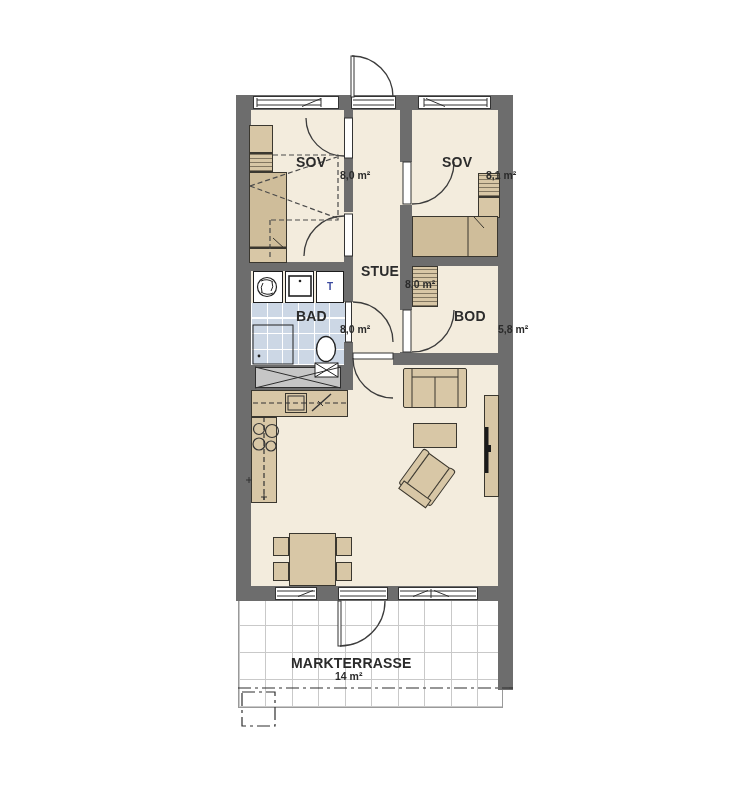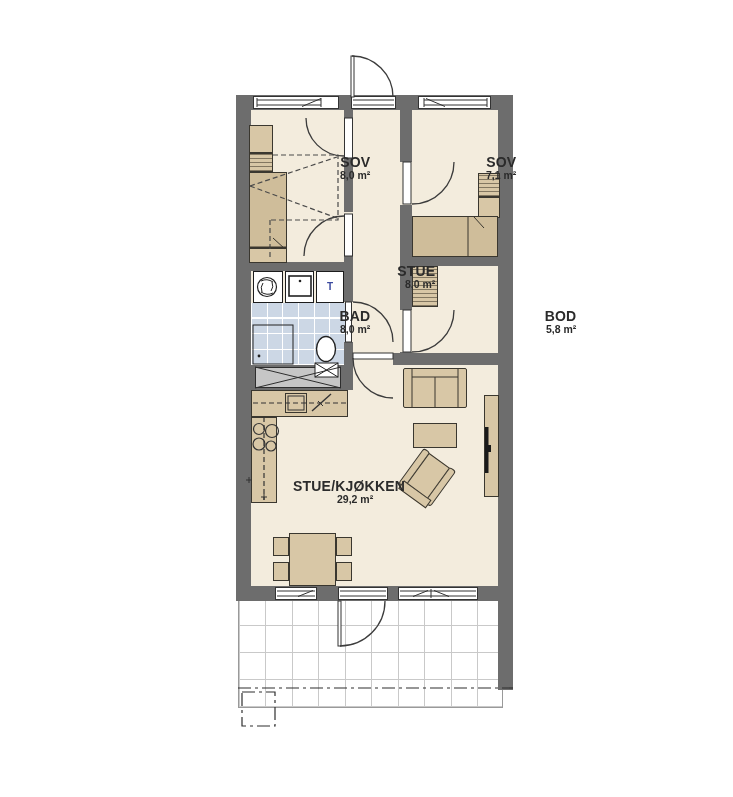--- a/index.html
+++ b/index.html
@@ -13,21 +13,21 @@
   .terrace{position:absolute;background:#fff;border:1px solid #9a9a9a;box-sizing:border-box;
          background-image:repeating-linear-gradient(0deg,var(--terrace_line,#c9c9c9) 0 1px,transparent 1px 27px),
                           repeating-linear-gradient(90deg,var(--terrace_line,#c9c9c9) 0 1px,transparent 1px 26.5px);}
   .win{position:absolute;background:#fff;border:1px solid #333;box-sizing:border-box;}
   .fur{position:absolute;background:var(--furniture,#d8c7a6);border:1px solid var(--outline,#3a372f);box-sizing:border-box;}
   .fur.dark{background:var(--furniture_dark,#cfbd9a);}
   .hatch{background-image:repeating-linear-gradient(0deg,rgba(60,53,40,.55) 0 1px,transparent 1px 4px);}
   .fixt{position:absolute;background:#fff;border:1.5px solid #1c1c1c;box-sizing:border-box;}
   .closet{position:absolute;background:#c6c6c6;border:1px solid #2e2e2e;box-sizing:border-box;}
   .lbl{position:absolute;color:#2b2b2b;white-space:nowrap;}
-  .lbl .nm{font-size:14px;font-weight:700;letter-spacing:.2px;line-height:14px;text-align:right;}
+  .lbl .nm{font-size:14px;font-weight:700;letter-spacing:.2px;line-height:14px;}
   .lbl .ar{font-size:10.5px;font-weight:700;line-height:13px;padding-left:44px;}
   .tlabel{position:absolute;font-size:10px;font-weight:700;color:#3b4a9f;text-align:center;}
   svg.overlay{position:absolute;left:0;top:0;pointer-events:none;}
   .armchair{position:absolute;transform:rotate(36deg);transform-origin:center;}
   .armchair .part{position:absolute;background:var(--furniture,#d8c7a6);border:1px solid var(--outline,#3a372f);box-sizing:border-box;}
 </style>
 </head>
 <body>
 
 <div id="plan">
@@ -181,32 +181,32 @@
       <rect x="242" y="692" width="33" height="34"></rect>
     </g>
   </svg>
 
   <div class="lbl" style="left:296px;top:155px;">
     <div class="nm">SOV</div>
     <div class="ar">8,0 m²</div>
   </div>
   <div class="lbl" style="left:442px;top:155px;">
     <div class="nm">SOV</div>
-    <div class="ar">7,1 m²</div>
+    <div class="ar">8,1 m²</div>
   </div>
   <div class="lbl" style="left:361px;top:264px;">
     <div class="nm">STUE</div>
     <div class="ar">8,0 m²</div>
   </div>
   <div class="lbl" style="left:296px;top:309px;">
     <div class="nm">BAD</div>
     <div class="ar">8,0 m²</div>
   </div>
-  <div class="lbl" style="left:454px;top:309px;margin-left:48px;">
+  <div class="lbl" style="left:454px;top:309px;">
     <div class="nm">BOD</div>
     <div class="ar">5,8 m²</div>
   </div>
-  <div class="lbl" style="left:293px;top:479px;">
-    <div class="nm">STUE/KJØKKEN</div>
-    <div class="ar">29,2 m²</div>
+  <div class="lbl" style="left:291px;top:656px;">
+    <div class="nm">MARKTERRASSE</div>
+    <div class="ar">14 m²</div>
   </div>
 
 </div>
 
 </body></html>

